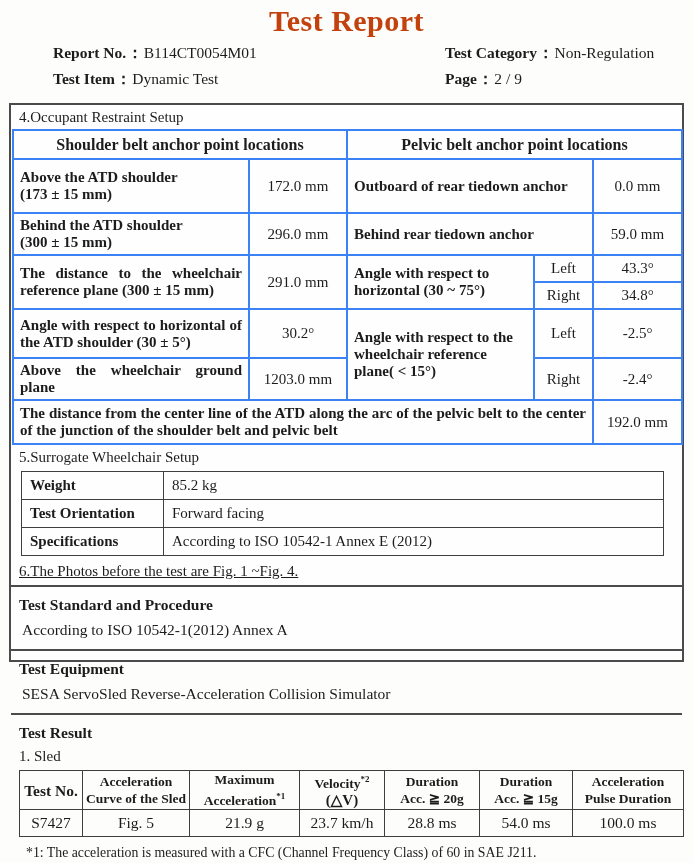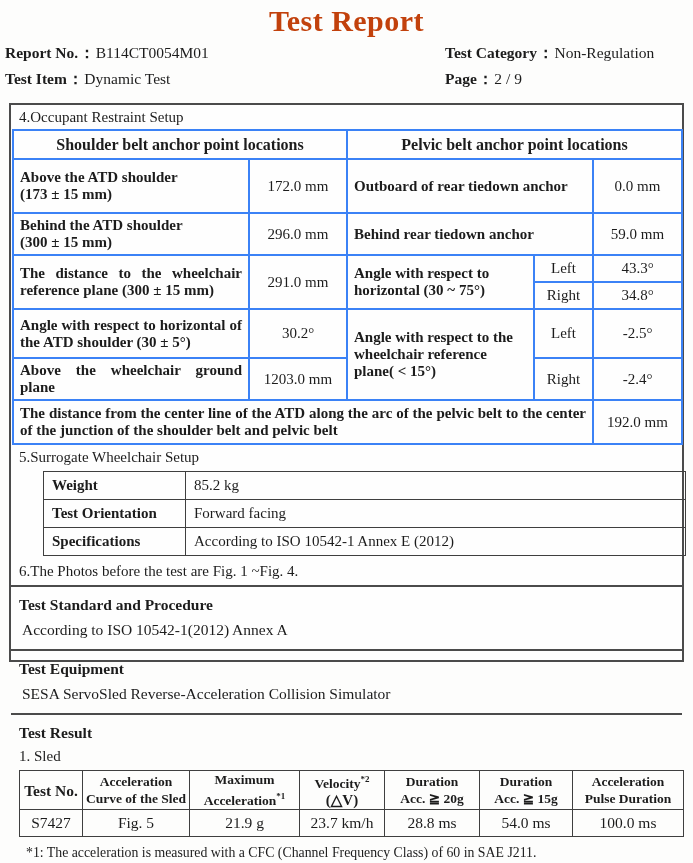--- a/index.html
+++ b/index.html
@@ -24,21 +24,21 @@
     font-size: 30px;
     color: #c2410c;
     padding-top: 4px;
     letter-spacing: 0.5px;
   }
   .hdr {
     display: flex;
     justify-content: space-between;
     padding: 3px 8px 0 5px;
   }
-  .hdr-col { display: flex; flex-direction: column; gap: 3px; }
+  .hdr-col { display: flex; flex-direction: column; gap: 3px; margin-left: 48px; }
   .hdr-col.right { width: 240px; }
   .hf { font-size: 15.5px; line-height: 23px; white-space: nowrap; }
   .hl { font-weight: bold; }
   .hsep { font-weight: bold; padding: 0 1px; }
   
   .outer {
     position: absolute;
     left: 9px; top: 103px;
     width: 675px; height: 559px;
     border: 2px solid #4b4b4b;
@@ -58,28 +58,28 @@
     padding: 2px 6px;
     vertical-align: middle;
   }
   .mt .hcell { font-weight: bold; text-align: center; font-size: 16px; height: 29px; }
   .lbl { font-weight: bold; }
   .just { text-align: justify; margin-top: 27px; }
   .pre { white-space: pre-line; }
   .val { text-align: center; font-weight: normal; }
   .side { font-weight: normal; text-align: center; }
   
-  .st { width: 642px; margin: 2px 0 3px 32px; }
+  .st { width: 642px; margin: 2px 0 3px 10px; }
   .st td {
     border: 1px solid #3f3f3f;
     font-size: 15px;
     height: 28px;
     padding: 2px 8px;
   }
-  .photos-note { font-size: 15px; line-height: 21px; padding: 2px 4px 3px 8px; }
+  .photos-note { font-size: 15px; line-height: 21px; padding: 2px 4px 3px 8px; text-decoration: underline; }
   
   .section { border-top: 2px solid #4b4b4b; padding: 6px 8px 7px 8px; }
   .bhead { font-weight: bold; font-size: 15.5px; line-height: 24px; }
   .bline { font-size: 15.5px; line-height: 25px; padding-left: 3px; }
   .subhead { font-size: 15px; line-height: 22px; }
   
   .sled { width: 664px; margin: 3px 0 4px 0; }
   .sled td {
     border: 1px solid #3f3f3f;
     text-align: center;

